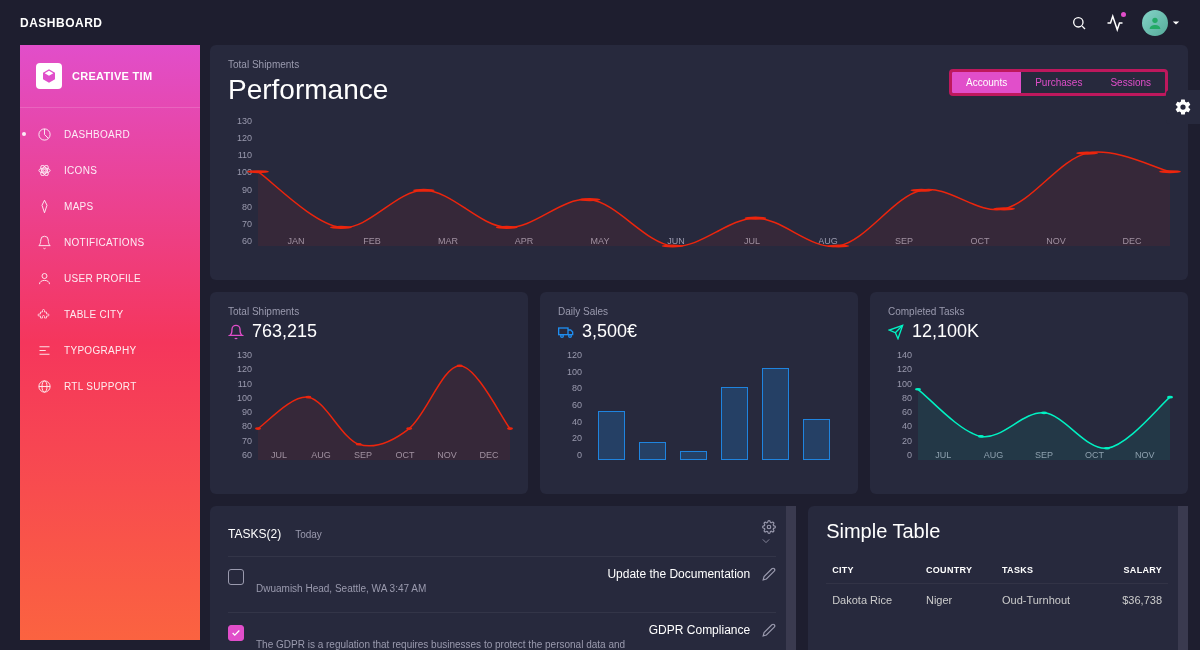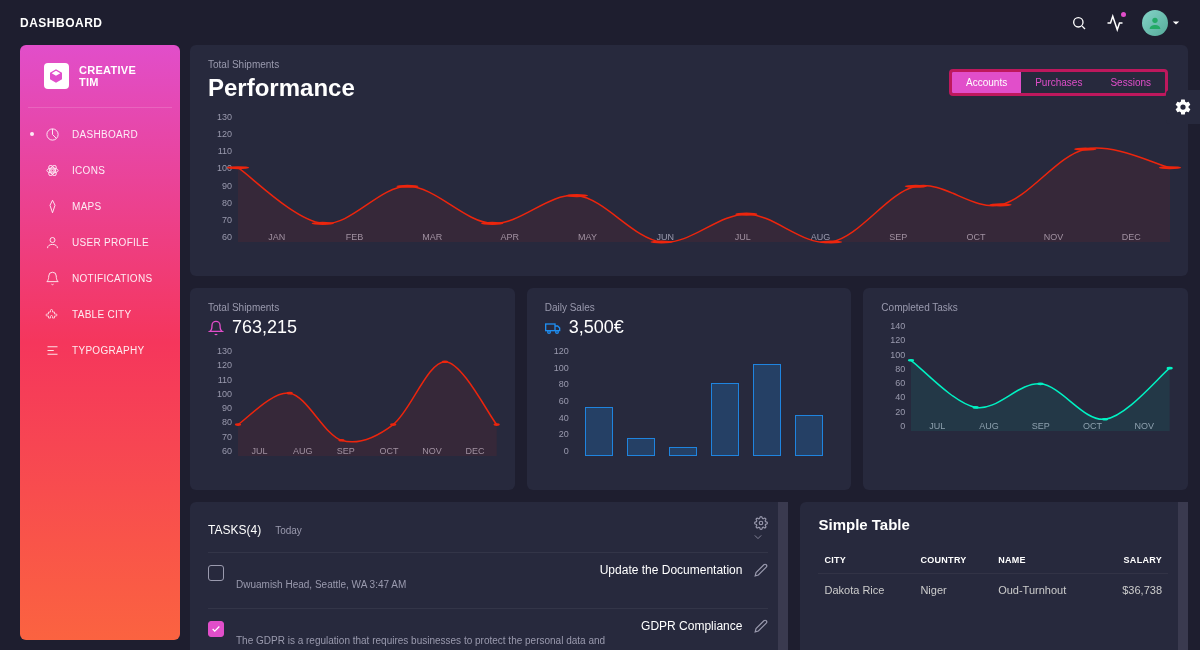--- a/index.html
+++ b/index.html
@@ -20,37 +20,37 @@
 }
 .topbar-title { font-size: 12px; font-weight: 600; letter-spacing: 0.5px; }
 .topbar-right { display: flex; align-items: center; gap: 18px; }
 .topbar-icon { width: 18px; height: 18px; display: flex; align-items: center; justify-content: center; cursor: pointer; }
 .avatar { width: 26px; height: 26px; border-radius: 50%; background: linear-gradient(135deg,#84d4c8,#5a9); display: flex; align-items: center; justify-content: center; font-size: 14px; }
 .notif-dot { position: relative; }
 .notif-dot::after { content: ''; position: absolute; top: -2px; right: -2px; width: 5px; height: 5px; background: #e14eca; border-radius: 50%; }
 
 .layout { display: flex; height: calc(100% - 45px); }
 .sidebar {
-  width: 160px;
+  width: 180px;
   margin: 0 10px 10px 20px;
   background: linear-gradient(180deg, #e14eca 0%, #f5365c 50%, #fb6340 100%);
-  border-radius: 6px;
-  padding: 18px 8px;
+  border-radius: 0;
+  padding: 18px 0;
 }
 .brand { display: flex; align-items: center; gap: 10px; padding: 0 16px 18px; border-bottom: 1px solid rgba(255,255,255,0.15); margin-bottom: 8px; }
 .brand-logo { width: 26px; height: 26px; background: #fff; border-radius: 4px; display: flex; align-items: center; justify-content: center; color: #e14eca; font-weight: 700; }
 .brand-text { font-size: 11px; font-weight: 600; letter-spacing: 0.3px; }
 .nav-item { display: flex; align-items: center; gap: 12px; padding: 10px 16px; font-size: 10px; font-weight: 500; letter-spacing: 0.3px; cursor: pointer; opacity: 0.9; }
 .nav-item.active::before { content: ''; width: 4px; height: 4px; background: #fff; border-radius: 50%; position: absolute; margin-left: -14px; }
 .nav-icon { width: 16px; height: 16px; display: flex; align-items: center; justify-content: center; }
 
 .main { flex: 1; padding: 0 12px 10px 0; overflow-y: auto; }
 .card { background: #27293d; border-radius: 6px; padding: 14px 18px; margin-bottom: 12px; }
 .card-sub { font-size: 10px; color: #9a9aae; margin-bottom: 4px; }
-.card-title { font-size: 24px; font-weight: 700; margin-bottom: 10px; }
+.card-title { font-size: 28px; font-weight: 400; margin-bottom: 10px; }
 .card-value { font-size: 18px; font-weight: 400; display: flex; align-items: center; gap: 8px; }
 .card-row { display: flex; gap: 12px; }
 .card-row > .card { flex: 1; }
 
 .tabs { position: absolute; right: 20px; margin-top: 10px; display: flex; border: 3px solid #be185d; border-radius: 4px; overflow: hidden; }
 .tab { padding: 5px 14px; font-size: 10px; cursor: pointer; color: #e14eca; }
 .tab.active { background: #e14eca; color: #fff; }
 
 .chart { position: relative; height: 150px; }
 .chart-sm { height: 130px; }
@@ -68,21 +68,21 @@
 .tasks-header .today { color: #9a9aae; font-size: 10px; }
 .tasks-gear { margin-left: auto; color: #9a9aae; cursor: pointer; }
 .task-item { display: flex; align-items: flex-start; gap: 12px; padding: 10px 0; border-top: 1px solid rgba(255,255,255,0.06); margin-top: 8px; }
 .task-check { width: 16px; height: 16px; border: 1px solid #9a9aae; border-radius: 3px; margin-top: 2px; cursor: pointer; }
 .task-check.checked { background: #e14eca; border-color: #e14eca; }
 .task-body { flex: 1; }
 .task-title { font-size: 12px; font-weight: 500; text-align: right; }
 .task-desc { font-size: 10px; color: #9a9aae; margin-top: 2px; }
 .task-edit { color: #9a9aae; cursor: pointer; }
 
-.table-title { font-size: 15px; font-weight: 700; margin-bottom: 14px; }
+.table-title { font-size: 20px; font-weight: 400; margin-bottom: 14px; }
 table { width: 100%; font-size: 11px; border-collapse: collapse; }
 th { text-align: left; font-weight: 600; font-size: 9px; color: #fff; padding: 8px 6px; letter-spacing: 0.3px; }
 th:last-child, td:last-child { text-align: right; }
 td { padding: 10px 6px; color: #ccc; border-top: 1px solid rgba(255,255,255,0.05); }
 .scroll-stub { width: 10px; background: #3a3a4f; }
 svg { display: block; }
 </style>
 </head>
 <body>
 
@@ -149,52 +149,62 @@
           <span class="nav-icon">
             <svg width="15" height="15" viewBox="0 0 24 24" fill="none" stroke="#fff" stroke-width="1.5">
               <path d="M12 2l4 8-4 12-4-12z"></path>
             </svg>
           </span>
           <span>MAPS</span>
         </div>
         <div class="nav-item">
           <span class="nav-icon">
             <svg width="15" height="15" viewBox="0 0 24 24" fill="none" stroke="#fff" stroke-width="1.5">
+              <path d="M18 8A6 6 0 0 0 6 8c0 7-3 9-3 9h18s-3-2-3-9"></path>
+              <path d="M13.7 21a2 2 0 0 1-3.4 0"></path>
+            </svg>
+          </span>
+          <span>NOTIFICATIONS</span>
+        </div>
+        <div class="nav-item">
+          <span class="nav-icon">
+            <svg width="15" height="15" viewBox="0 0 24 24" fill="none" stroke="#fff" stroke-width="1.5">
               <circle cx="12" cy="8" r="4"></circle>
               <path d="M4 21c0-4 4-6 8-6s8 2 8 6"></path>
             </svg>
           </span>
           <span>USER PROFILE</span>
-        </div>
-        <div class="nav-item">
-          <span class="nav-icon">
-            <svg width="15" height="15" viewBox="0 0 24 24" fill="none" stroke="#fff" stroke-width="1.5">
-              <path d="M18 8A6 6 0 0 0 6 8c0 7-3 9-3 9h18s-3-2-3-9"></path>
-              <path d="M13.7 21a2 2 0 0 1-3.4 0"></path>
-            </svg>
-          </span>
-          <span>NOTIFICATIONS</span>
         </div>
         <div class="nav-item">
           <span class="nav-icon">
             <svg width="15" height="15" viewBox="0 0 24 24" fill="none" stroke="#fff" stroke-width="1.5">
               <path d="M4 7h4V4a2 2 0 1 1 4 0v3h4v4h3a2 2 0 1 1 0 4h-3v4h-4v-3a2 2 0 1 0-4 0v3H4v-4H1a2 2 0 1 1 0-4h3z" transform="scale(0.8) translate(3 3)"></path>
             </svg>
           </span>
           <span>TABLE CITY</span>
         </div>
         <div class="nav-item">
           <span class="nav-icon">
             <svg width="15" height="15" viewBox="0 0 24 24" fill="none" stroke="#fff" stroke-width="1.5">
               <line x1="4" y1="6" x2="20" y2="6"></line>
               <line x1="4" y1="12" x2="14" y2="12"></line>
               <line x1="4" y1="18" x2="20" y2="18"></line>
             </svg>
           </span>
           <span>TYPOGRAPHY</span>
+        </div>
+        <div class="nav-item">
+          <span class="nav-icon">
+            <svg width="15" height="15" viewBox="0 0 24 24" fill="none" stroke="#fff" stroke-width="1.5">
+              <circle cx="12" cy="12" r="9"></circle>
+              <ellipse cx="12" cy="12" rx="4" ry="9"></ellipse>
+              <line x1="3" y1="12" x2="21" y2="12"></line>
+            </svg>
+          </span>
+          <span>RTL SUPPORT</span>
         </div>
       </div>
   </div>
 
   <div class="main">
     <div class="card" style="position:relative">
       <div class="tabs">
         <div class="tab active">Accounts</div>
         <div class="tab">Purchases</div>
         <div class="tab">Sessions</div>
@@ -318,20 +328,27 @@
                 <div class="bar" style="height: 8.33333%; border-color: rgb(31, 142, 241); background: rgba(31, 142, 241, 0.25);"></div>
                 <div class="bar" style="height: 66.6667%; border-color: rgb(31, 142, 241); background: rgba(31, 142, 241, 0.25);"></div>
                 <div class="bar" style="height: 83.3333%; border-color: rgb(31, 142, 241); background: rgba(31, 142, 241, 0.25);"></div>
                 <div class="bar" style="height: 37.5%; border-color: rgb(31, 142, 241); background: rgba(31, 142, 241, 0.25);"></div>
               </div>
             </div>
           </div>
       </div>
       <div class="card">
         <div class="card-sub">Completed Tasks</div>
+        <div class="card-value">
+          <svg width="16" height="16" viewBox="0 0 24 24" fill="none" stroke="#00f2c3" stroke-width="2">
+              <line x1="22" y1="2" x2="11" y2="13"></line>
+              <polygon points="22 2 15 22 11 13 2 9 22 2"></polygon>
+            </svg>
+          <span>12,100K</span>
+        </div>
         <div class="chart chart-sm" style="margin-top:8px">
             <div class="y-axis">
               <span>140</span>
               <span>120</span>
               <span>100</span>
               <span>80</span>
               <span>60</span>
               <span>40</span>
               <span>20</span>
               <span>0</span>
@@ -355,21 +372,21 @@
     </svg>
             </div>
           </div>
       </div>
     </div>
 
     <div class="card-row">
       <div class="card" style="flex:1.6;display:flex">
         <div style="flex:1">
           <div class="tasks-header">
-            <span class="count">TASKS(4)</span>
+            <span class="count">TASKS(2)</span>
             <span class="today">Today</span>
             <span class="tasks-gear">
               <svg width="14" height="14" viewBox="0 0 24 24" fill="none" stroke="currentColor" stroke-width="2">
                   <circle cx="12" cy="12" r="3"></circle>
                   <path d="M19.4 15a1.65 1.65 0 0 0 .33 1.82l.06.06a2 2 0 1 1-2.83 2.83l-.06-.06a1.65 1.65 0 0 0-1.82-.33 1.65 1.65 0 0 0-1 1.51V21a2 2 0 0 1-4 0v-.09A1.65 1.65 0 0 0 9 19.4a1.65 1.65 0 0 0-1.82.33l-.06.06a2 2 0 1 1-2.83-2.83l.06-.06a1.65 1.65 0 0 0 .33-1.82 1.65 1.65 0 0 0-1.51-1H3a2 2 0 0 1 0-4h.09A1.65 1.65 0 0 0 4.6 9a1.65 1.65 0 0 0-.33-1.82l-.06-.06a2 2 0 1 1 2.83-2.83l.06.06a1.65 1.65 0 0 0 1.82.33H9a1.65 1.65 0 0 0 1-1.51V3a2 2 0 0 1 4 0v.09a1.65 1.65 0 0 0 1 1.51 1.65 1.65 0 0 0 1.82-.33l.06-.06a2 2 0 1 1 2.83 2.83l-.06.06a1.65 1.65 0 0 0-.33 1.82V9a1.65 1.65 0 0 0 1.51 1H21a2 2 0 0 1 0 4h-.09a1.65 1.65 0 0 0-1.51 1z"></path>
                 </svg>
               <svg width="8" height="8" viewBox="0 0 10 10" fill="currentColor" style="display:inline">
                   <path d="M1 3l4 4 4-4" stroke="currentColor" fill="none"></path>
                 </svg>
             </span>
@@ -408,21 +425,21 @@
         <div class="scroll-stub" style="margin:-14px -18px -14px 10px"></div>
       </div>
       <div class="card" style="display:flex">
         <div style="flex:1">
           <div class="table-title">Simple Table</div>
           <table>
             <thead>
                 <tr id="thead-mount">
                   <th>CITY</th>
                   <th>COUNTRY</th>
-                  <th>NAME</th>
+                  <th>TASKS</th>
                   <th>SALARY</th>
                 </tr>
               </thead>
             <tbody id="tbody-mount">
                 <tr>
                   <td>Dakota Rice</td>
                   <td>Niger</td>
                   <td>Oud-Turnhout</td>
                   <td>$36,738</td>
                 </tr>

